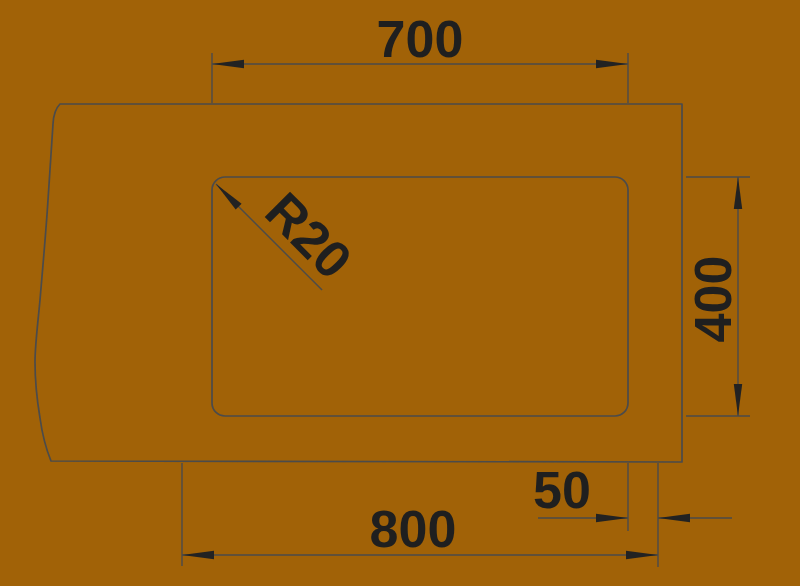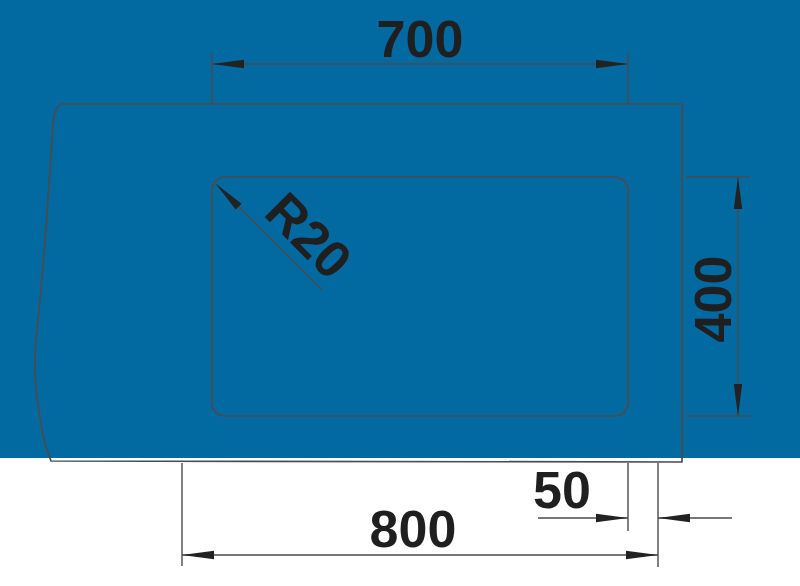--- a/index.html
+++ b/index.html
@@ -7,22 +7,22 @@
     padding:0;
     background:#ffffff;
     width:800px;
     height:586px;
     overflow:hidden;
     font-family:"Liberation Sans", sans-serif;
   }
   .stage{
     position:relative;
     width:800px;
-    height:458px;
-    background:#0369a1;
+    height:586px;
+    background:#a16207;
   }
   svg{display:block;}
   .outline{
     fill:none;
     stroke:#4b4b4b;
     stroke-width:1.7;
     stroke-linejoin:round;
   }
   .dimline{
     fill:none;

